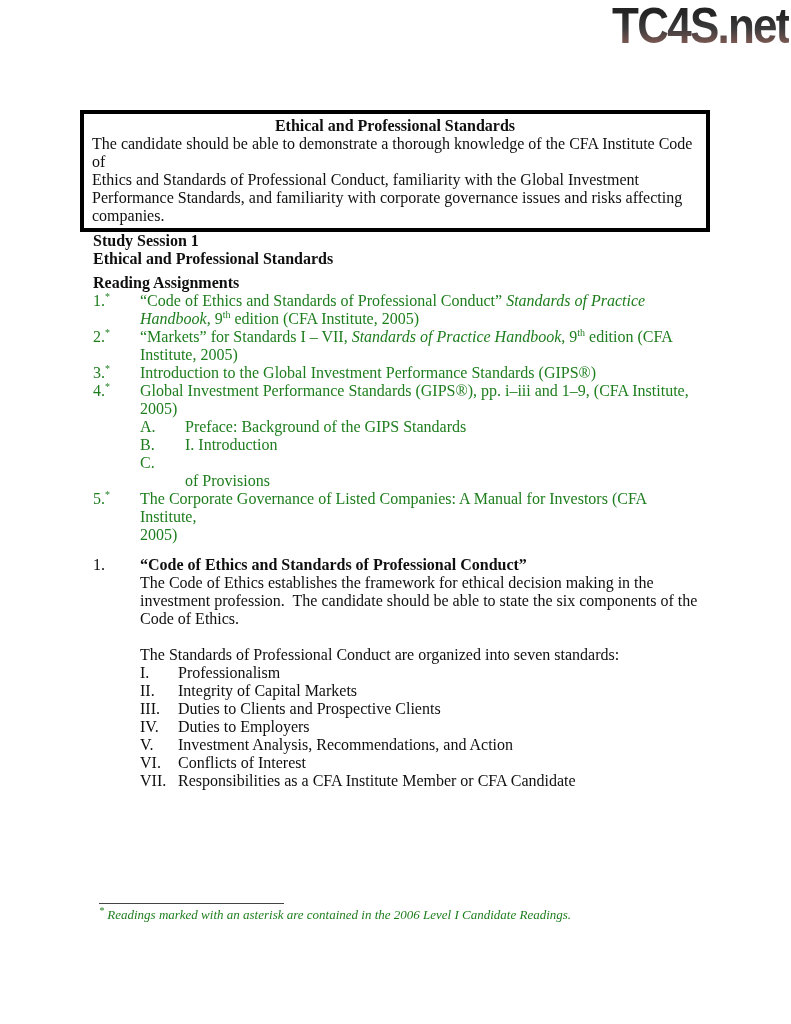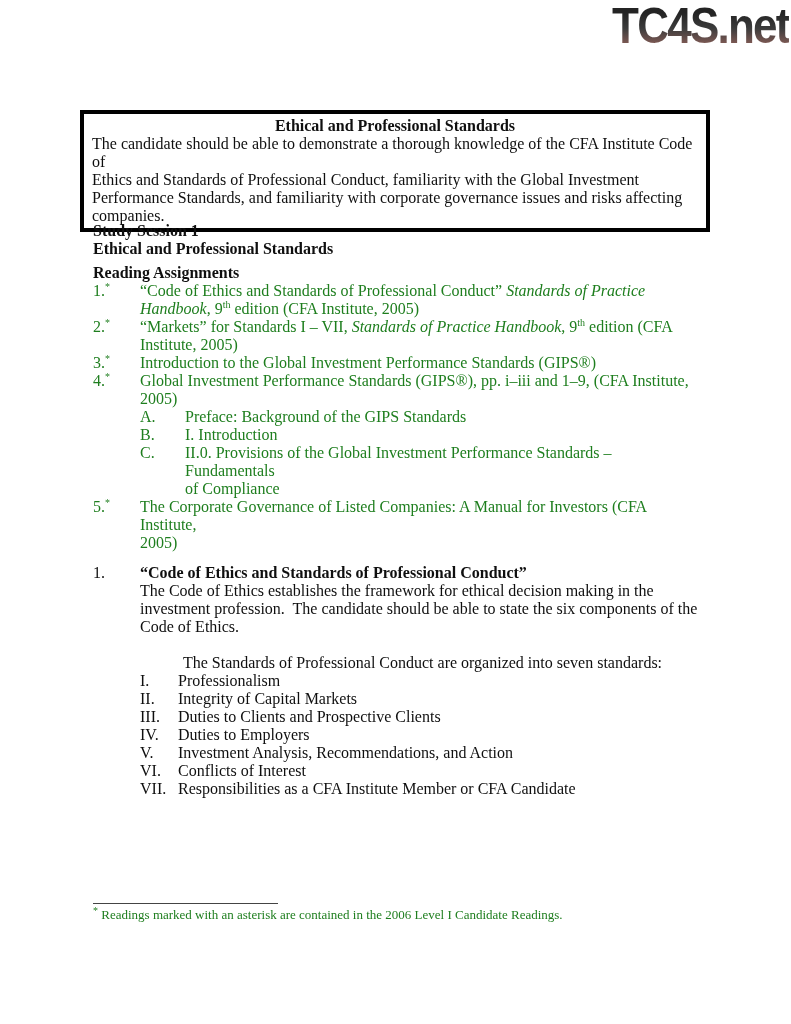--- a/index.html
+++ b/index.html
@@ -28,37 +28,37 @@
      font-weight:bold;font-size:39px;line-height:36px;letter-spacing:1px;white-space:nowrap;
      color:var(--tx_red,#cd5a58);-webkit-text-stroke:1.2px #4a1413;
      text-shadow:0 0 6px rgba(200,200,200,0.9),2px 3px 3px rgba(120,120,120,0.5);}
 
   
   .box{position:absolute;top:110px;left:80px;width:606px;border:4px solid #000;padding:3px 8px;}
   .box-title{font-weight:bold;text-align:center;}
   .box-body{white-space:pre-wrap;}
 
   
-  .content{position:absolute;top:222px;left:93px;width:612px;font-family:Liberation Serif, serif;}
+  .content{position:absolute;top:232px;left:93px;width:612px;font-family:Liberation Serif, serif;}
   .b{font-weight:bold;}
   .green{color:var(--green,#1e7e1e);}
   .ra-heading{margin-top:6px;font-weight:bold;}
   .row{display:flex;}
   .mk{flex:none;width:47px;}
   .tx{flex:1;}
   .sub-row{display:flex;margin-left:47px;}
   .sub-mk{flex:none;width:45px;}
   .lo-section{margin-top:12px;}
   .para{margin-left:47px;white-space:pre-wrap;}
-  .std-intro{margin-top:18px;text-align:center;}
+  .std-intro{margin-top:18px;}
   .std-row{display:flex;margin-left:47px;}
   .std-mk{flex:none;width:38px;}
 
   
-  .footnote{position:absolute;top:903px;left:93px;}
+  .footnote{position:absolute;top:903px;left:99px;font-style:italic;}
   .foot-rule{width:185px;border-top:1px solid #444;height:0;}
   .foot-text{margin-top:3px;font-size:13px;line-height:16px;}
   .copyright{position:absolute;top:961px;left:93px;font-size:12px;}
 </style>
 </head>
 <body>
 
 <div class="page">
 
   <div class="wm-tc4s">TC4S.net</div>
@@ -102,21 +102,21 @@
     <div class="sub-row green">
       <span class="sub-mk">A.</span>
       <span class="tx"><span>Preface: Background of the GIPS Standards</span></span>
     </div>
     <div class="sub-row green">
       <span class="sub-mk">B.</span>
       <span class="tx"><span>I. Introduction</span></span>
     </div>
     <div class="sub-row green">
       <span class="sub-mk">C.</span>
-      <span class="tx"><span>II.0. Provisions of the Global Investment Performance Standards – Fundamentals</span><br><span>of Compliance</span></span>
+      <span class="tx"><br><span>of Provisions</span></span>
     </div>
 
     <div class="row green">
       <span class="mk"><span>5.</span><sup>*</sup></span>
       <span class="tx"><span>The Corporate Governance of Listed Companies: A Manual for Investors (CFA Institute,</span><br><span>2005)</span></span>
     </div>
 
     <div class="lo-section">
 
       <div class="row">

